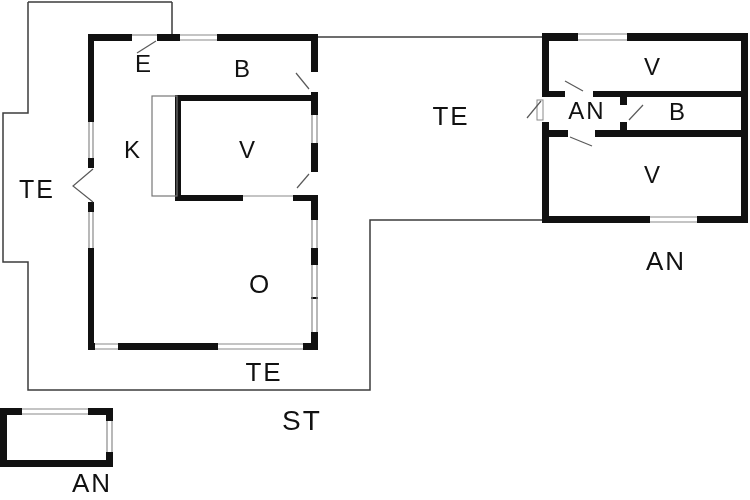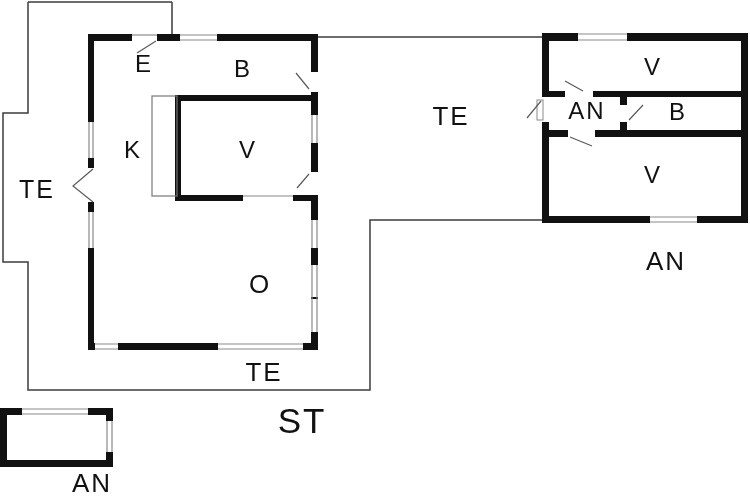--- a/index.html
+++ b/index.html
@@ -21,21 +21,21 @@
     user-select:none;
   }
   .lbl-e  {left:144px;top:64px;}
   .lbl-b  {left:243px;top:69px;}
   .lbl-k  {left:133px;top:150px;}
   .lbl-v  {left:248px;top:150px;}
   .lbl-o  {left:260px;top:284px;font-size:26px;}
   .lbl-te-west {left:37px; top:189px;font-size:25px;}
   .lbl-te-mid  {left:451px;top:116px;font-size:26px;}
   .lbl-te-south{left:264px;top:372px;font-size:26px;}
-  .lbl-st      {left:302px;top:421px;font-size:35px;}
+  .lbl-st      {left:302px;top:421px;font-size:28px;}
   .lbl-av1 {left:653px;top:67px;}
   .lbl-aan {left:587px;top:111px;}
   .lbl-ab  {left:678px;top:112px;}
   .lbl-av2 {left:653px;top:175px;}
   .lbl-an-annex{left:666px;top:261px;font-size:26px;}
   .lbl-an-out  {left:92px; top:483px;font-size:26px;}
 </style>
 </head>
 <body>
 

